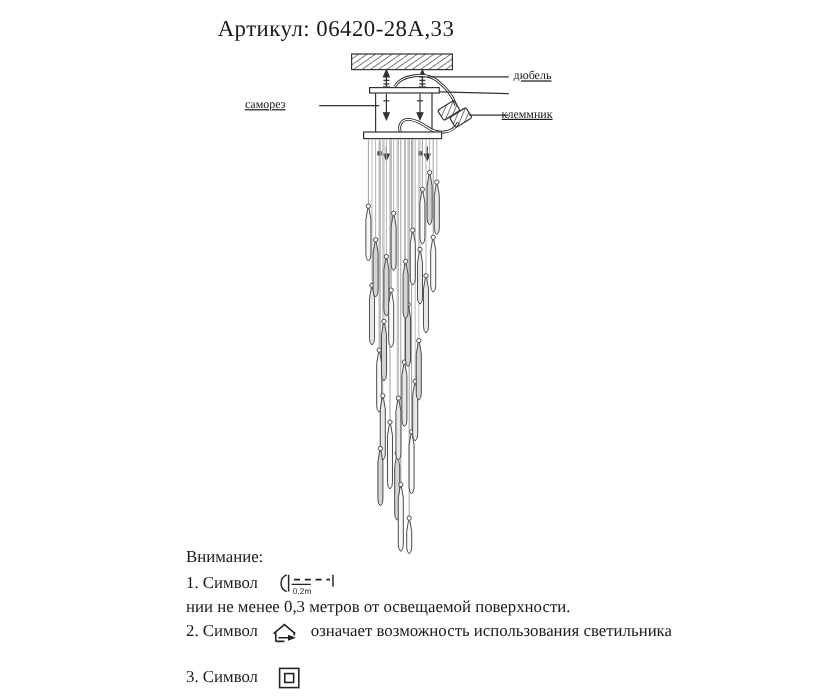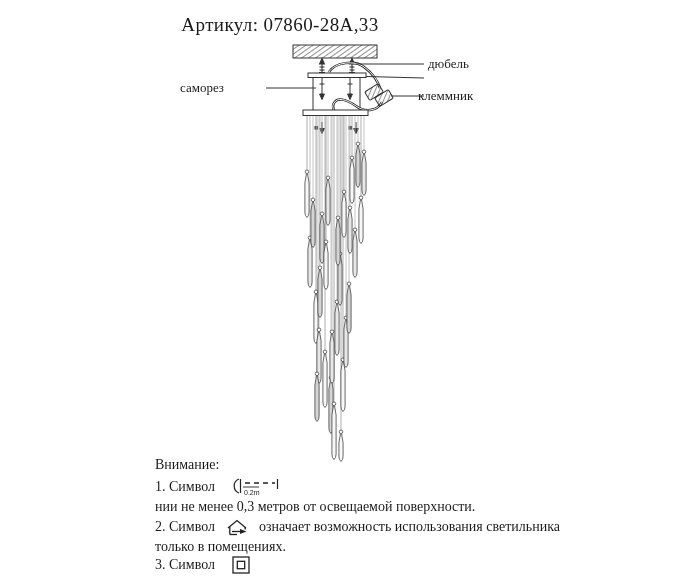--- a/index.html
+++ b/index.html
@@ -5,37 +5,37 @@
   html,body{margin:0;padding:0;background:#ffffff;}
   .page{
     position:relative;width:700px;height:583px;background:#ffffff;
     font-family:"Liberation Serif","DejaVu Serif",serif;color:#1a1a1a;overflow:hidden;
   }
   .title{
     position:absolute;left:30px;top:13px;width:500px;text-align:center;
     font-size:19px;line-height:24px;letter-spacing:.4px;
   }
   .diagram-svg{position:absolute;left:0;top:0;}
-  .lbl{position:absolute;font-size:13px;line-height:16px;white-space:nowrap;}
-  .lbl-samorez{left:180px;top:80px;width:82px;text-align:left;}
+  .lbl{position:absolute;font-size:10px;line-height:16px;white-space:nowrap;text-decoration:underline;}
+  .lbl-samorez{left:180px;top:80px;width:82px;text-align:center;}
   .lbl-dyubel{left:428px;top:56px;}
   .lbl-planka{left:428px;top:71px;}
   .lbl-klemmnik{left:418px;top:88px;}
   .warn{position:absolute;left:155px;font-size:14px;line-height:20px;white-space:nowrap;}
   .warn-line{display:flex;align-items:center;text-align:right;}
   .sym{display:inline-flex;margin:0 10px;flex:0 0 auto;}
   .sym-1{margin:0 8px 0 12px;}
   .sym-3{margin:0 14px 0 16px;}
 </style>
 </head>
 <body>
 
 <div class="page">
 
-  <div class="title">Артикул: 07860-28А,33</div>
+  <div class="title">Артикул: 06420-28А,33</div>
 
   <svg class="diagram-svg" width="700" height="583" viewBox="0 0 700 583">
     <defs>
       <pattern id="hatch" patternUnits="userSpaceOnUse" width="4" height="4" patternTransform="rotate(55)">
         <line x1="0" y1="0" x2="0" y2="4" stroke="#444" stroke-width="1.2"></line>
       </pattern>
     </defs>
 
     <rect x="293" y="45" width="84" height="13" fill="url(#hatch)" stroke="#333" stroke-width="1"></rect>
 
@@ -230,21 +230,20 @@
           <line x1="4.8" y1="9" x2="4.8" y2="16.5"></line>
           <line x1="20.2" y1="9" x2="20.2" y2="11.5"></line>
           <line x1="4.8" y1="16.5" x2="12" y2="16.5"></line>
           <line x1="7" y1="13.5" x2="15.5" y2="13.5"></line>
         </g>
         <polygon points="21.5,13.5 15,11 15,16" fill="#222"></polygon>
       </svg>
     </span>
     <span>означает возможность использования светильника</span>
   </div>
-  <div class="warn" style="top:537px;">только в помещениях.</div>
 
   <div class="warn warn-line" style="top:555px;">
     <span>3. Символ</span>
     <span class="sym sym-3">
       <svg width="20" height="20" viewBox="0 0 20 20">
         <rect x="2" y="2" width="16" height="16" fill="none" stroke="#222" stroke-width="1.3"></rect>
         <rect x="6.3" y="6.3" width="7.4" height="7.4" fill="none" stroke="#222" stroke-width="1.3"></rect>
       </svg>
     </span>
   </div>

